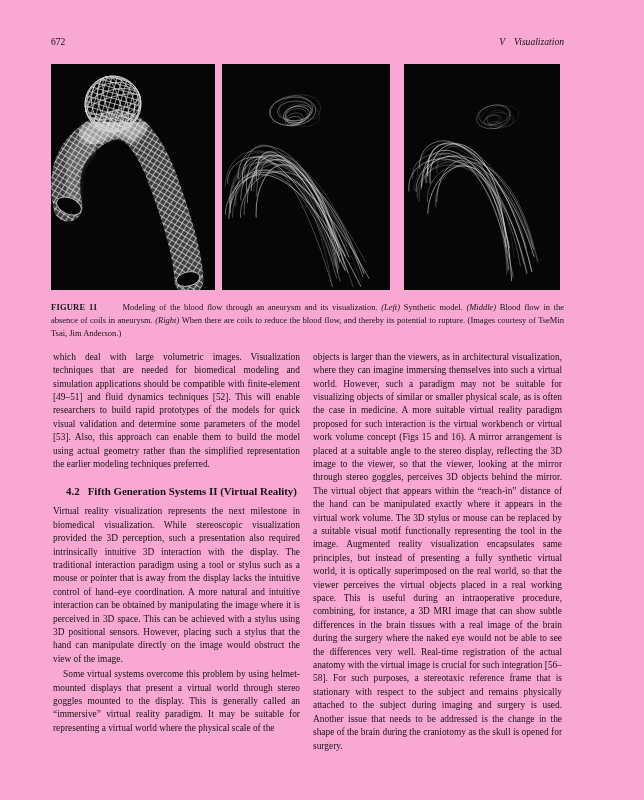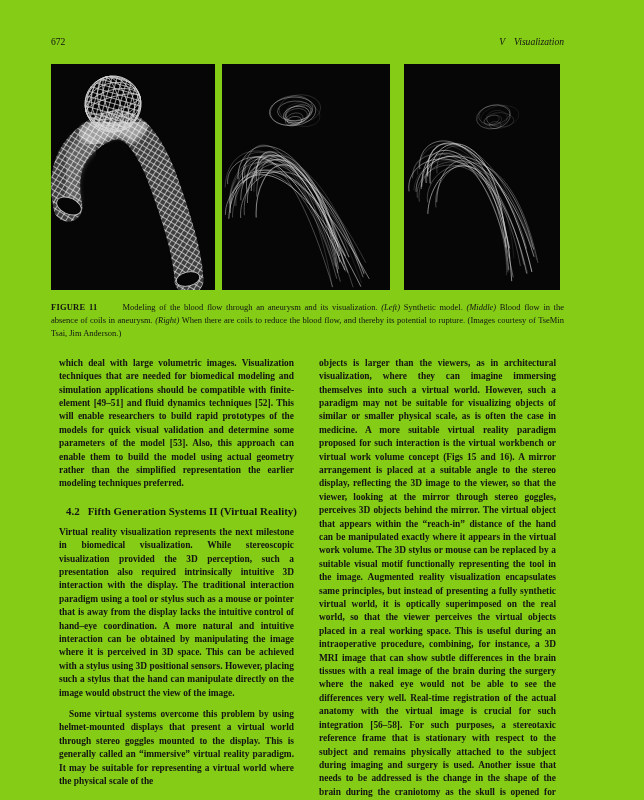--- a/index.html
+++ b/index.html
@@ -1,19 +1,19 @@
 <!DOCTYPE html>
 <html><head>
 <meta charset="utf-8">
 <style>
   html,body{margin:0;padding:0;background:#e9e9e9;}
   .page{
     position:relative;
     width:644px;height:800px;
-    background:#84cc16;
+    background:#f9a8d4;
     font-family:"Liberation Serif","DejaVu Serif",serif;
     color:#131313;
     overflow:hidden;
   }
   .content{position:absolute;left:51px;top:36px;width:513px;}
   
   .pagehead{display:flex;justify-content:space-between;align-items:baseline;
     font-size:9.6px;line-height:12px;}
   .rh{font-style:italic;}
   .rh-part{margin-right:9px;}
@@ -26,21 +26,21 @@
   .p2{width:168px;margin-right:14px;}
   .p3{width:156px;}
   
   .caption{margin-top:11px;font-size:8.5px;line-height:12.9px;text-align:justify;}
   .caption-label{font-weight:bold;padding-right:25px;letter-spacing:.2px;}
   
   .cols{margin-top:9px;display:flex;}
   .col{text-align:justify;}
   .col-left{width:251px;margin-right:9px;}
   .col-right{width:253px;}
-  .col p{margin:8px;font-size:9.4px;line-height:13.4px;font-weight:bold;}
+  .col p{margin:2px;font-size:9.4px;line-height:13.4px;}
   .col p.indent{text-indent:10px;}
   h2.sect{font-size:10.9px;line-height:13px;margin:14px 0 7px 10px;font-weight:bold;text-align:center;}
   h2.sect .hnum{margin-right:8px;}
 </style>
 </head>
 <body>
 
 <div class="page">
   <div class="content">
 

